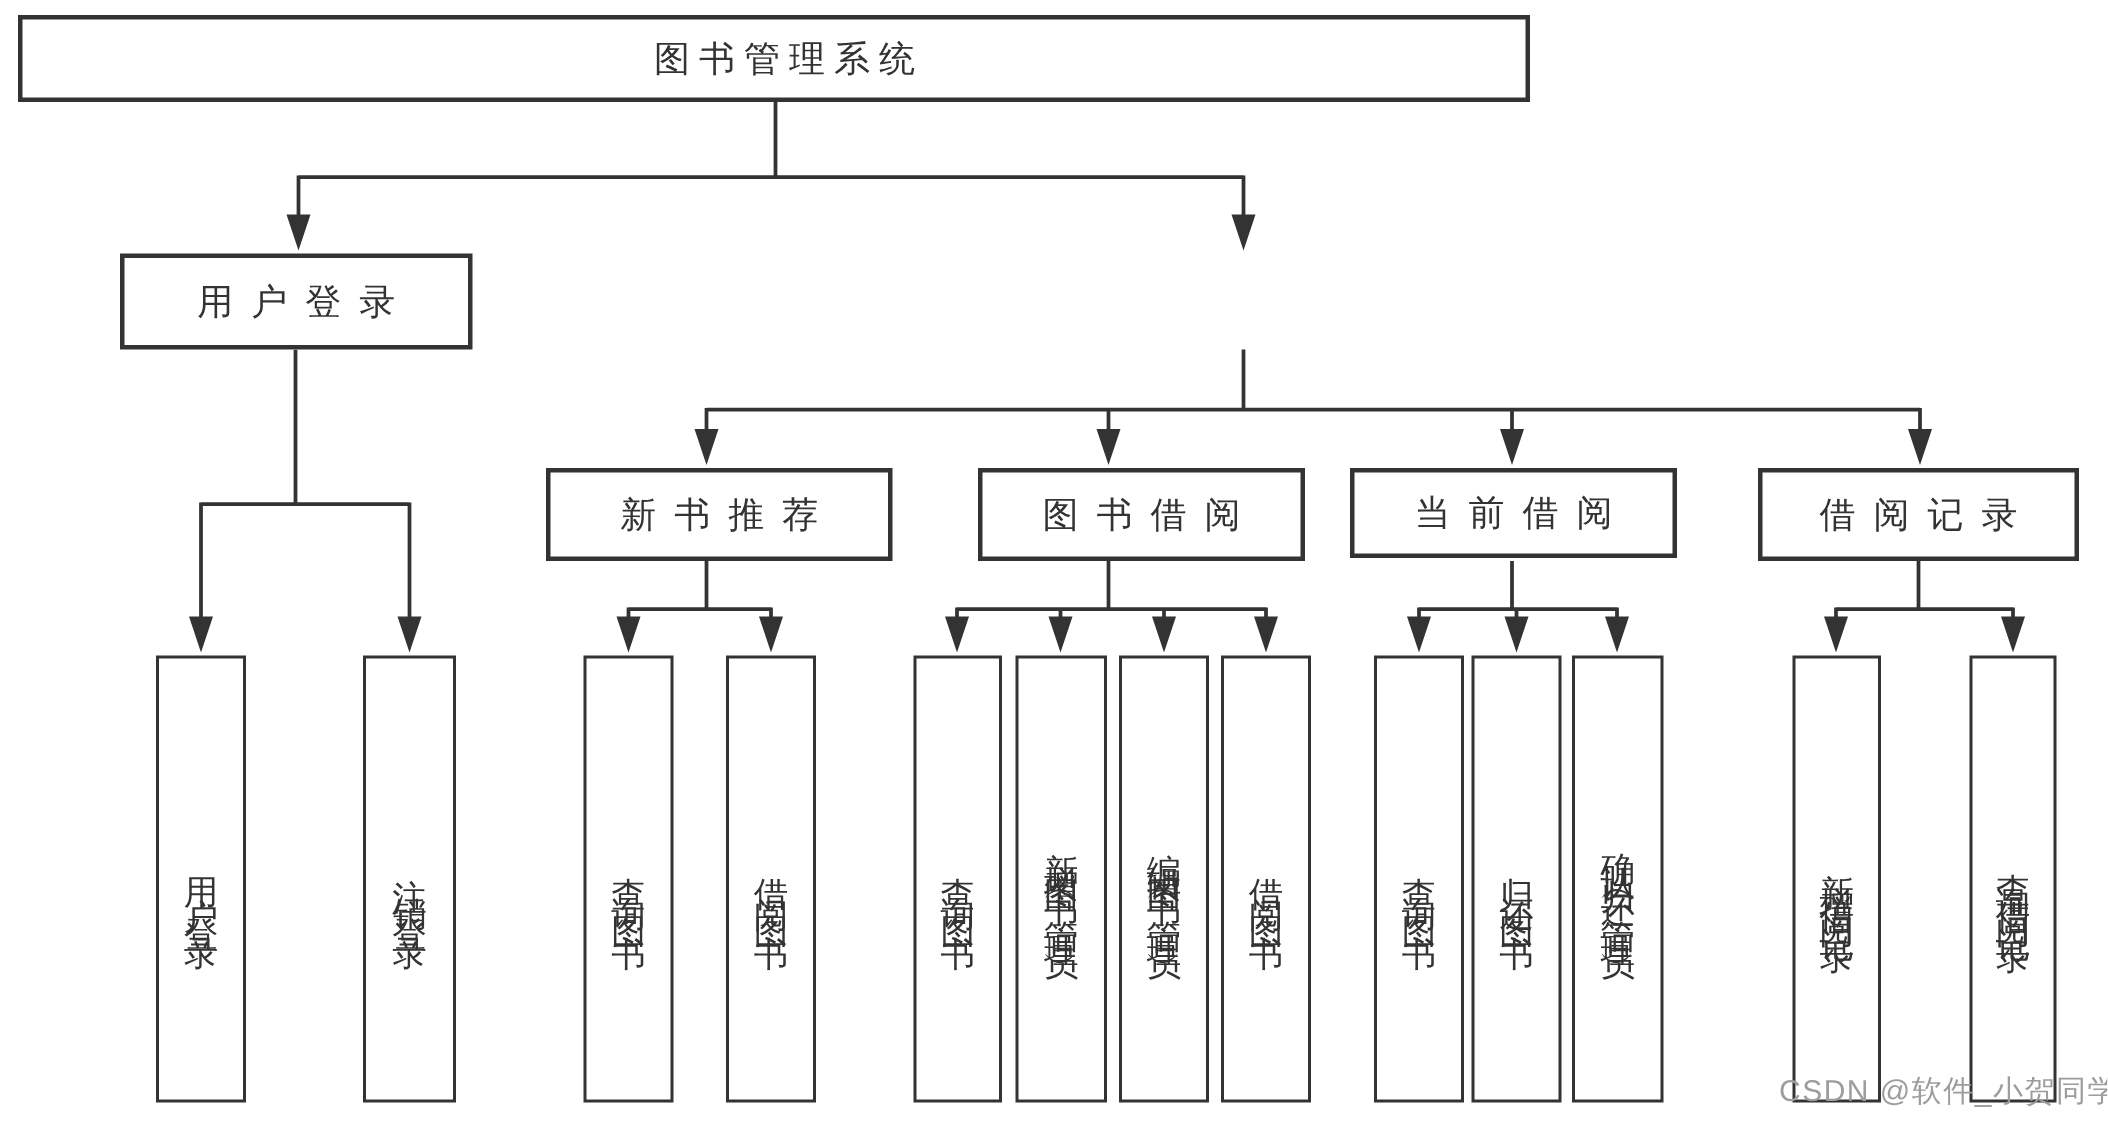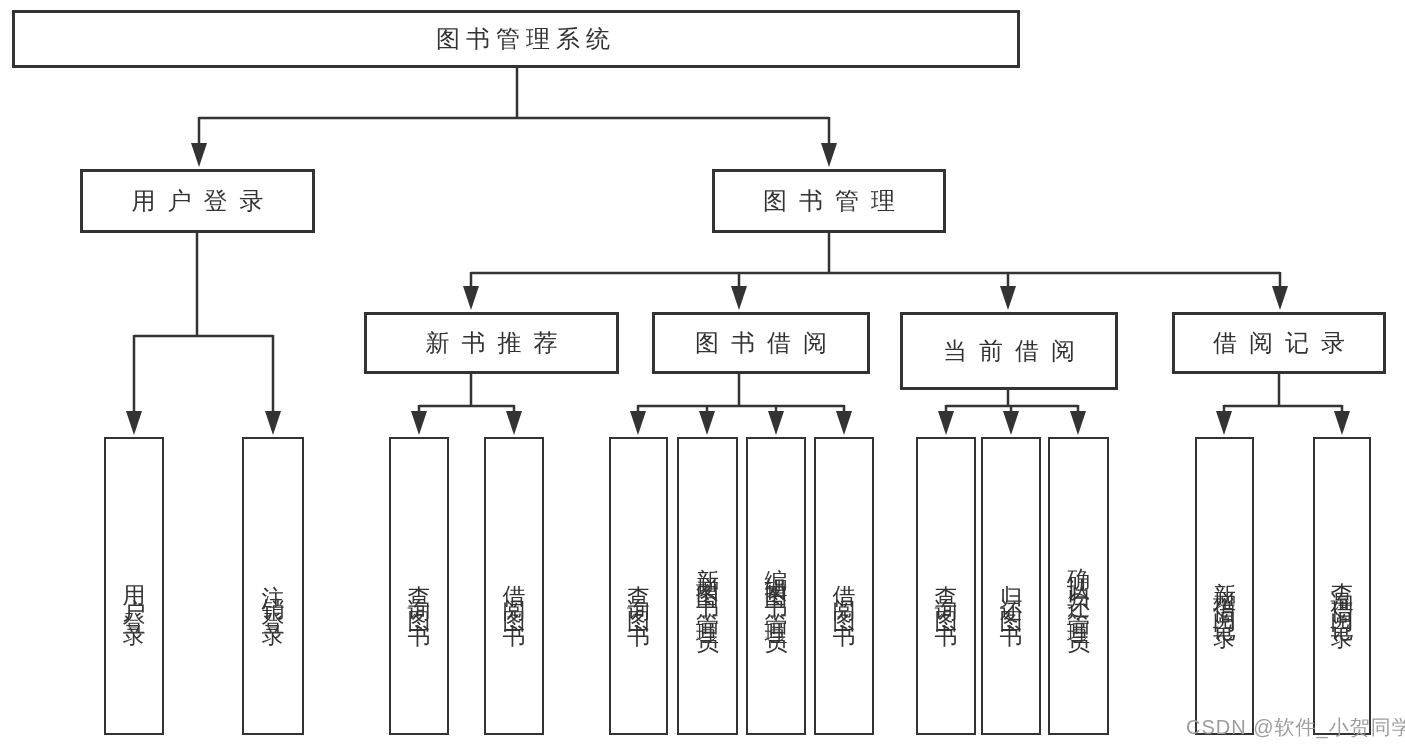--- a/index.html
+++ b/index.html
@@ -103,25 +103,24 @@
              M938,411 L954,411 L946,435 Z
              M1003,411 L1019,411 L1011,435 Z
              M1070,411 L1086,411 L1078,435 Z
              M1216,411 L1232,411 L1224,435 Z
              M1334,411 L1350,411 L1342,435 Z"></path>
   </svg>
 
   <div class="node root" style="left:12px; top:10px; width:1008px; height:58px;">图书管理系统</div>
 
   <div class="node" style="left:80px; top:169px; width:235px; height:64px;">用户登录</div>
-  <div class="node" style="left:712px; top:169px; width:234px; height:64px;">图书管理</div>
 
-  <div class="node" style="left:364px; top:312px; width:255px; height:62px;">新书推荐</div>
+  <div class="node" style="left:364px; top:312px; width:231px; height:62px;">新书推荐</div>
   <div class="node" style="left:630px; top:312px; width:218px; height:62px;margin-left:22px;">图书借阅</div>
-  <div class="node" style="left:900px; top:312px; width:218px; height:78px;">当前借阅</div>
+  <div class="node" style="left:900px; top:312px; width:218px; height:60px;">当前借阅</div>
   <div class="node" style="left:1172px; top:312px; width:214px; height:62px;">借阅记录</div>
 
   <div class="leaf spread-lg" style="left:104px; top:437px; width:60px; height:298px;">用户登录</div>
   <div class="leaf spread-lg" style="left:242px; top:437px; width:62px; height:298px;">注销登录</div>
 
   <div class="leaf spread-lg" style="left:389px; top:437px; width:60px; height:298px;">查询图书</div>
   <div class="leaf spread-lg" style="left:484px; top:437px; width:60px; height:298px;">借阅图书</div>
 
   <div class="leaf spread-lg" style="left:609px; top:437px; width:59px; height:298px;">查询图书</div>
   <div class="leaf spread-md" style="left:677px; top:437px; width:61px; height:298px;">新增图书（管理员）</div>

